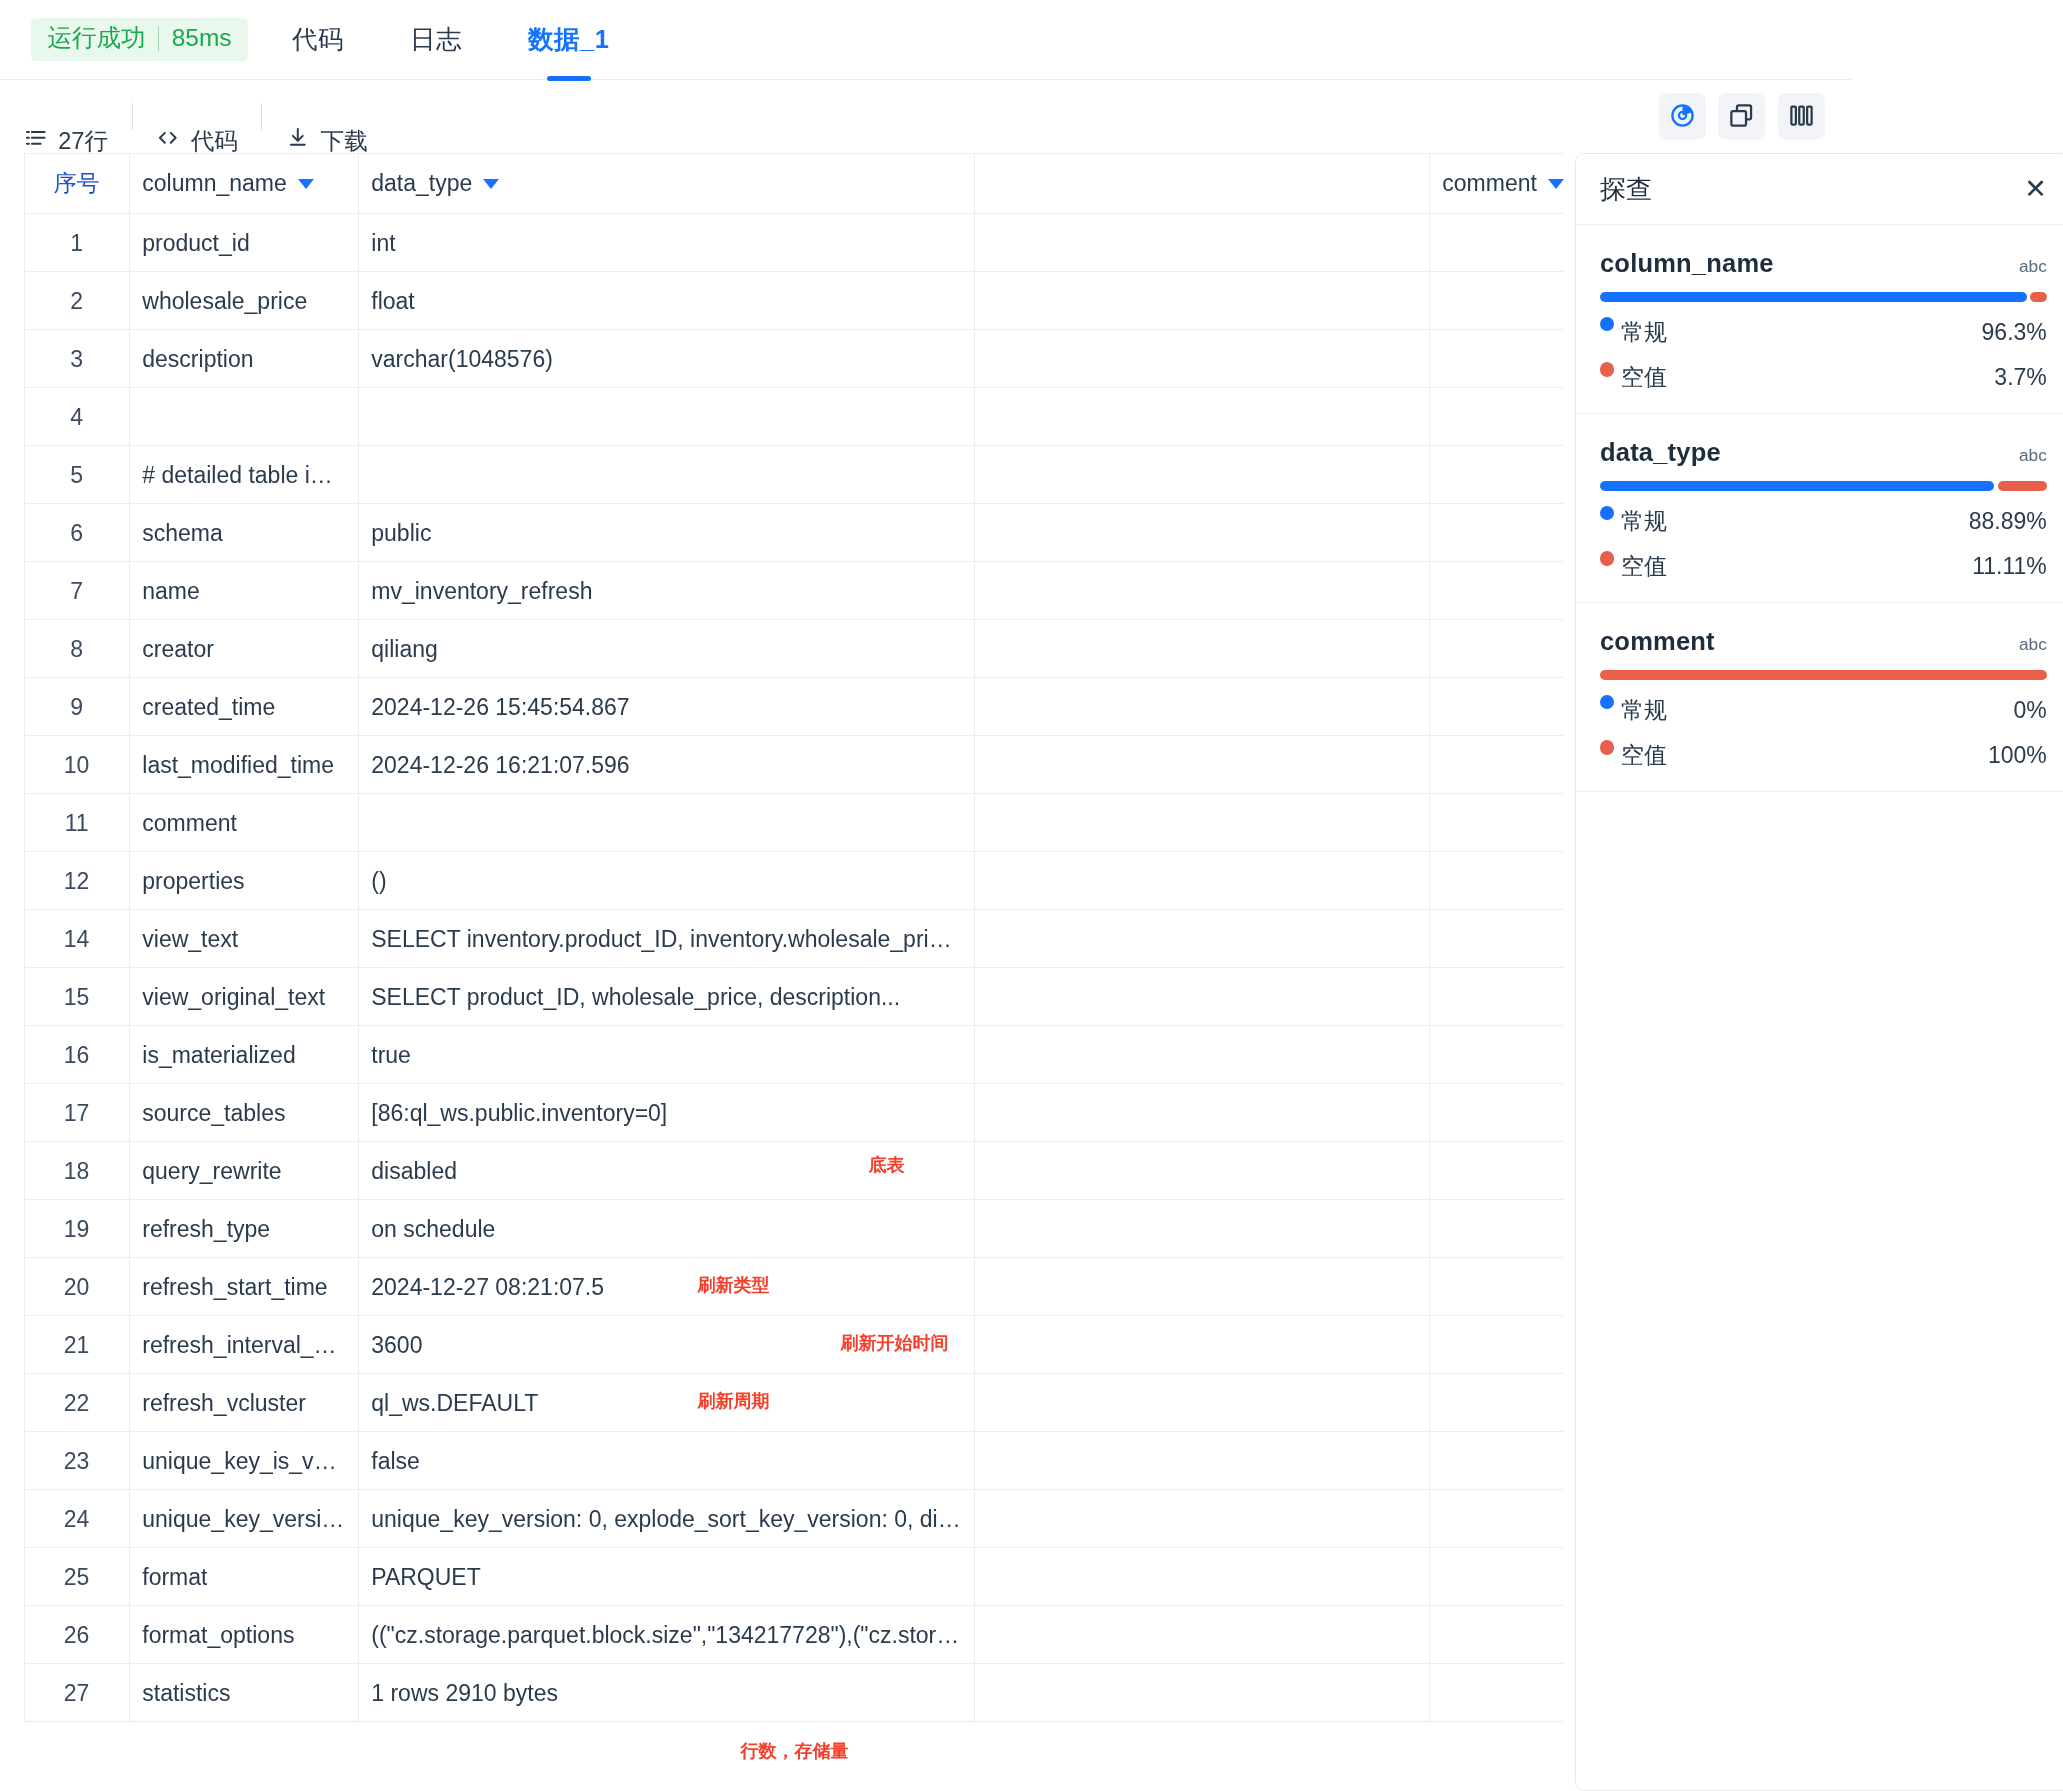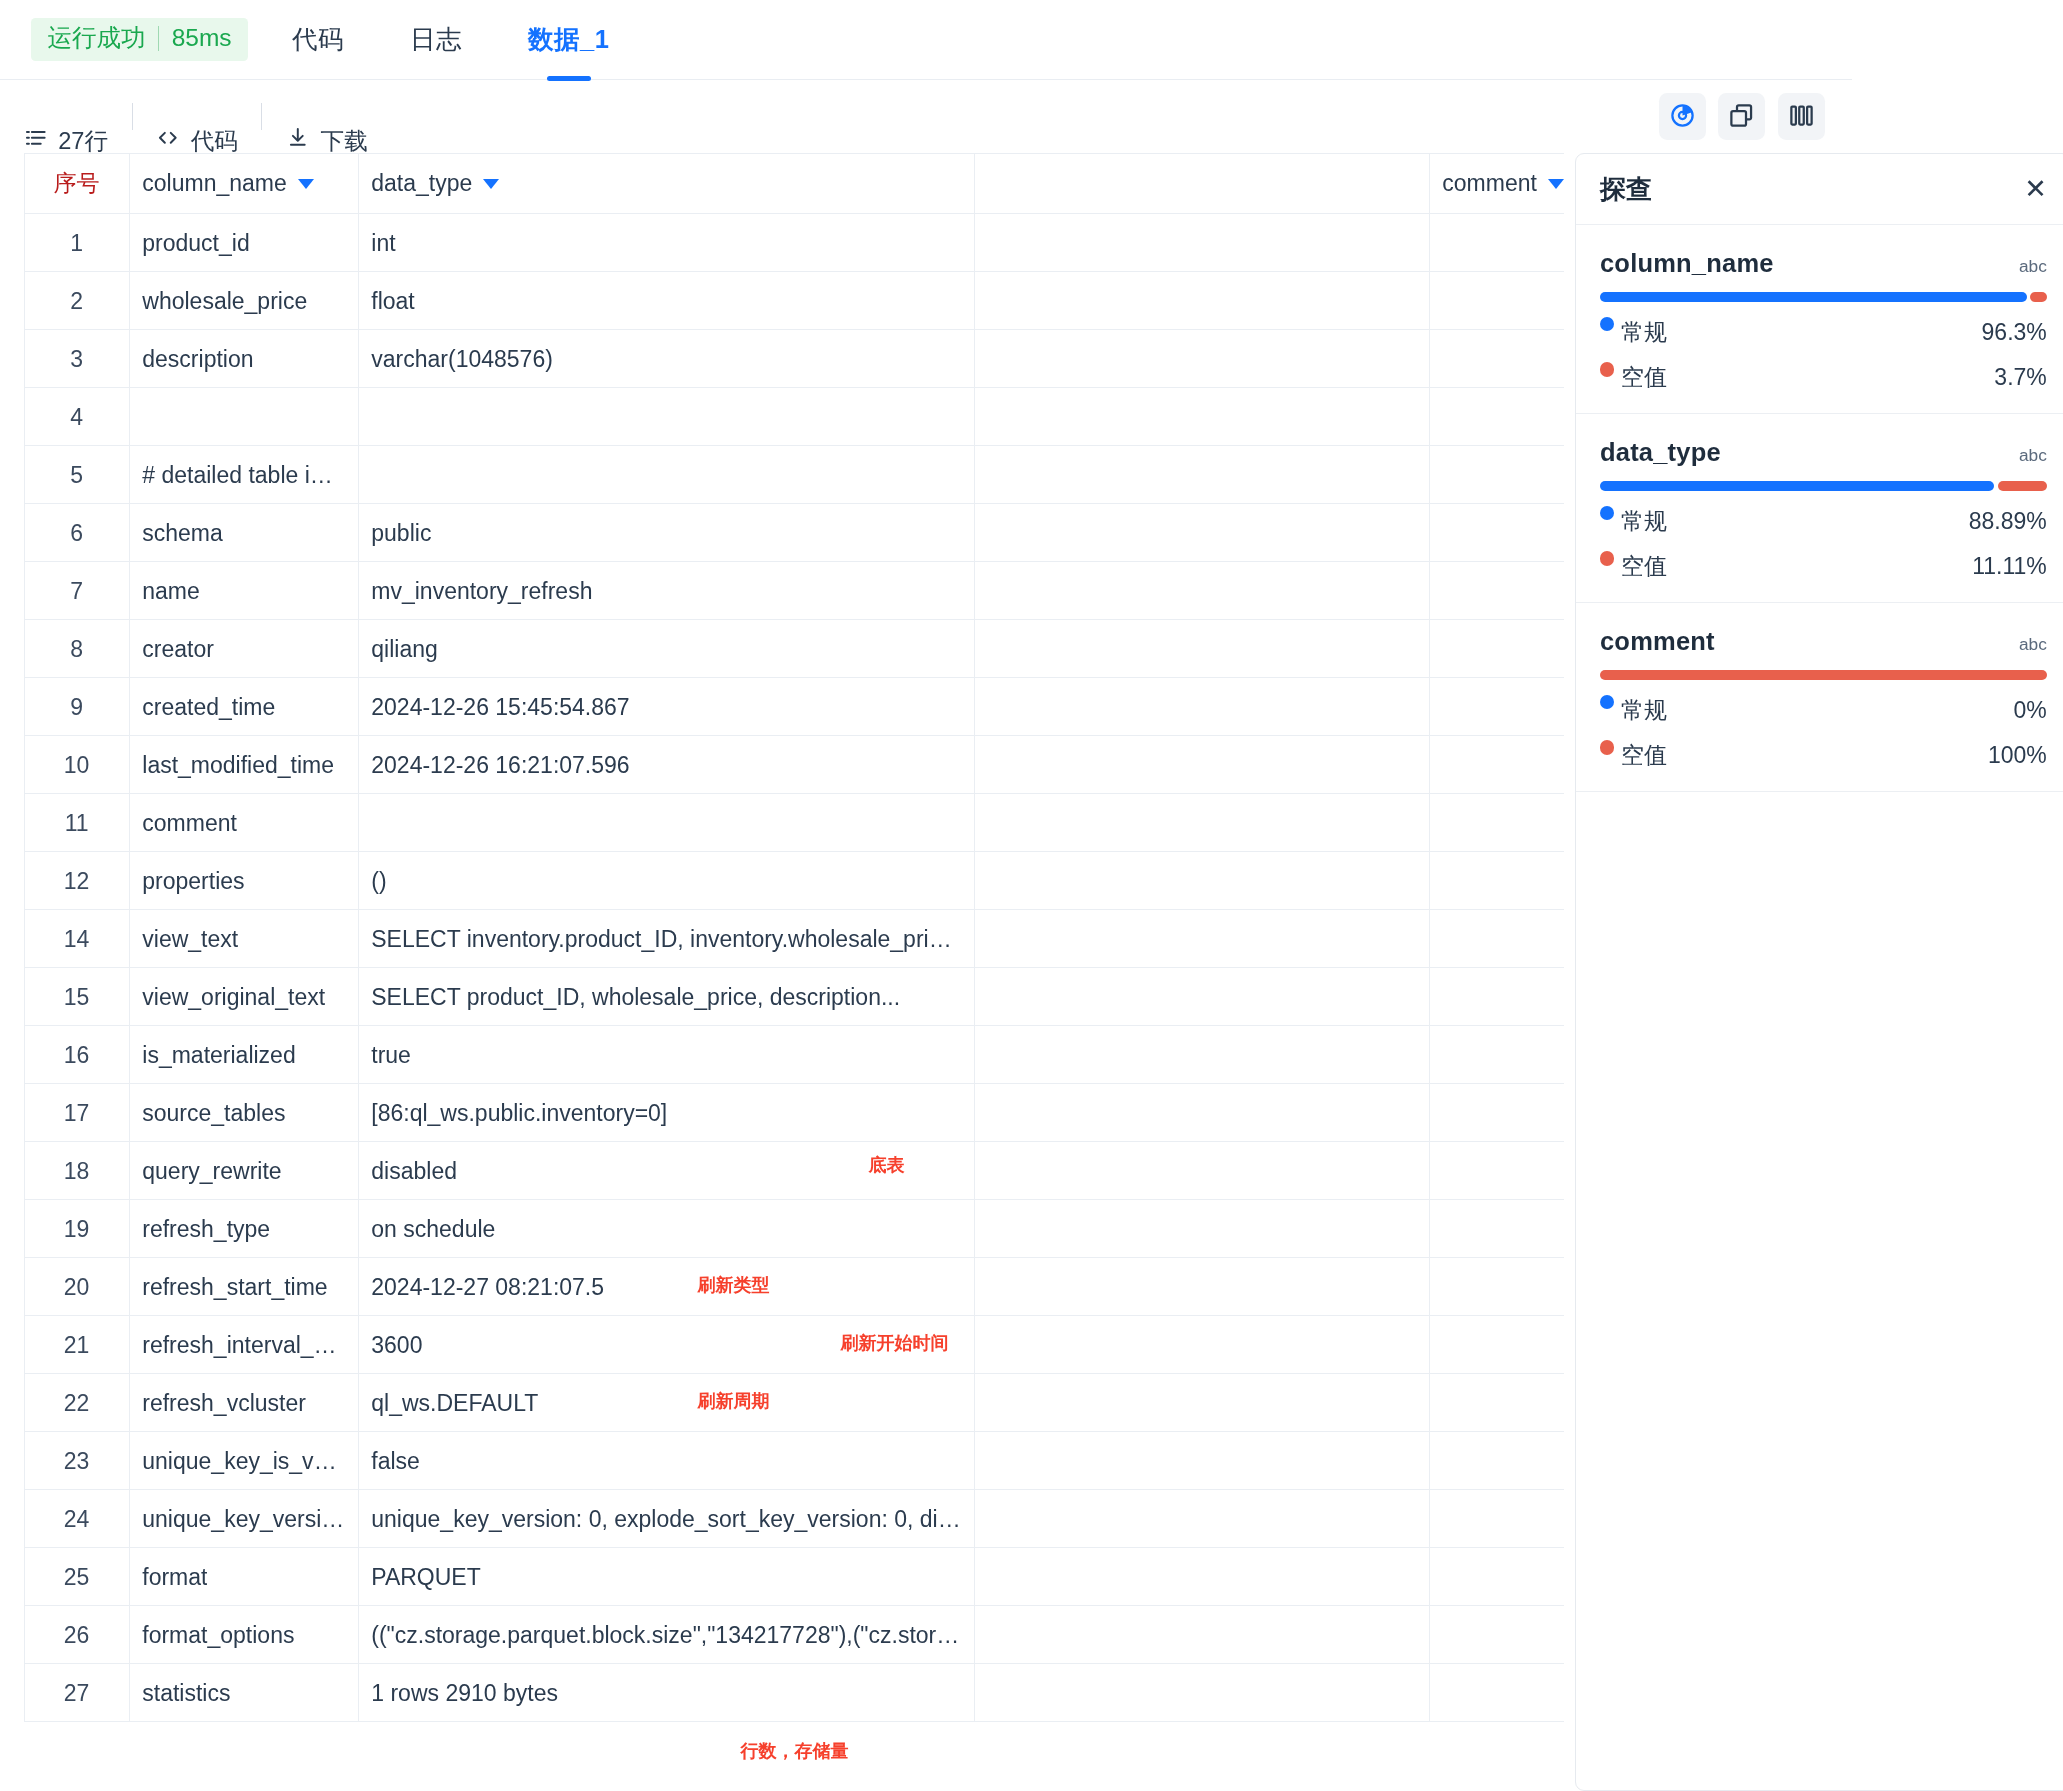--- a/index.html
+++ b/index.html
@@ -71,21 +71,21 @@
   table.grid col.c-pad  { width: 455px; }
   table.grid col.c-cmt  { width: 135px; }
   table.grid th, table.grid td {
     border: 0.9px solid #eaeef3;
     height: 58px; padding: 0 12.7px;
     font-size: 23px; font-weight: 400;
     color: #2b3b4e; text-align: left; vertical-align: middle;
     white-space: nowrap; overflow: hidden; text-overflow: ellipsis;
   }
   table.grid th { height: 60px; background: #fff; }
-  table.grid th.idx, table.grid td.idx { text-align: center; color: #b91c1c; }
+  table.grid th.idx, table.grid td.idx { text-align: center; color: #1d4ed8; }
   table.grid td.idx { color: #3b4a5e; }
   .hdr-inner { display: flex; align-items: center; gap: 11px; }
   .caret {
     width: 0; height: 0; border-left: 8.2px solid transparent;
     border-right: 8.2px solid transparent; border-top: 10px solid #1472ff;
     display: inline-block; cursor: pointer;
   }
   tr.row td { background: #fff; }
   td.hl { background: #f5f7f9; }
   .cell-txt { display: inline-block; max-width: 100%; overflow: hidden; text-overflow: ellipsis; white-space: nowrap; vertical-align: middle;}
@@ -100,21 +100,21 @@
     flex: 0 0 496px; width: 496px;
     border: 0.9px solid #e6eaef; border-radius: 9px;
     background: #fff; height: 1638px; margin-top: 0;
     display: flex; flex-direction: column; overflow: hidden;
   }
   .panel-head {
     height: 71px; flex: 0 0 71px; display: flex; align-items: center;
     justify-content: space-between; padding: 0 23.6px;
     border-bottom: 0.9px solid #eceff3;
   }
-  .panel-title { font-size: 26px; font-weight: 700; color: #1f2d3d; }
+  .panel-title { font-size: 26px; font-weight: 400; color: #1f2d3d; }
   .panel-close { font-size: 27px; color: #2b3b4e; cursor: pointer; line-height: 1; }
   .stat-block { padding: 23.6px 23.6px 20px 23.6px; border-bottom: 0.9px solid #eceff3; }
   .stat-head { display: flex; align-items: baseline; justify-content: space-between; }
   .stat-name { font-size: 25.5px; font-weight: 700; color: #1f2d3d; letter-spacing: 0.2px; }
   .stat-kind { font-size: 17.3px; color: #5b6a7d; text-align: center; }
   .bar { margin-top: 14.5px; height: 10px; display: flex; gap: 3.6px; align-items: center; }
   .bar .seg { height: 10px; border-radius: 5.5px; }
   .bar .seg.normal { background: #1472ff; }
   .bar .seg.null { background: #e8604c; }
   .legend-row {

